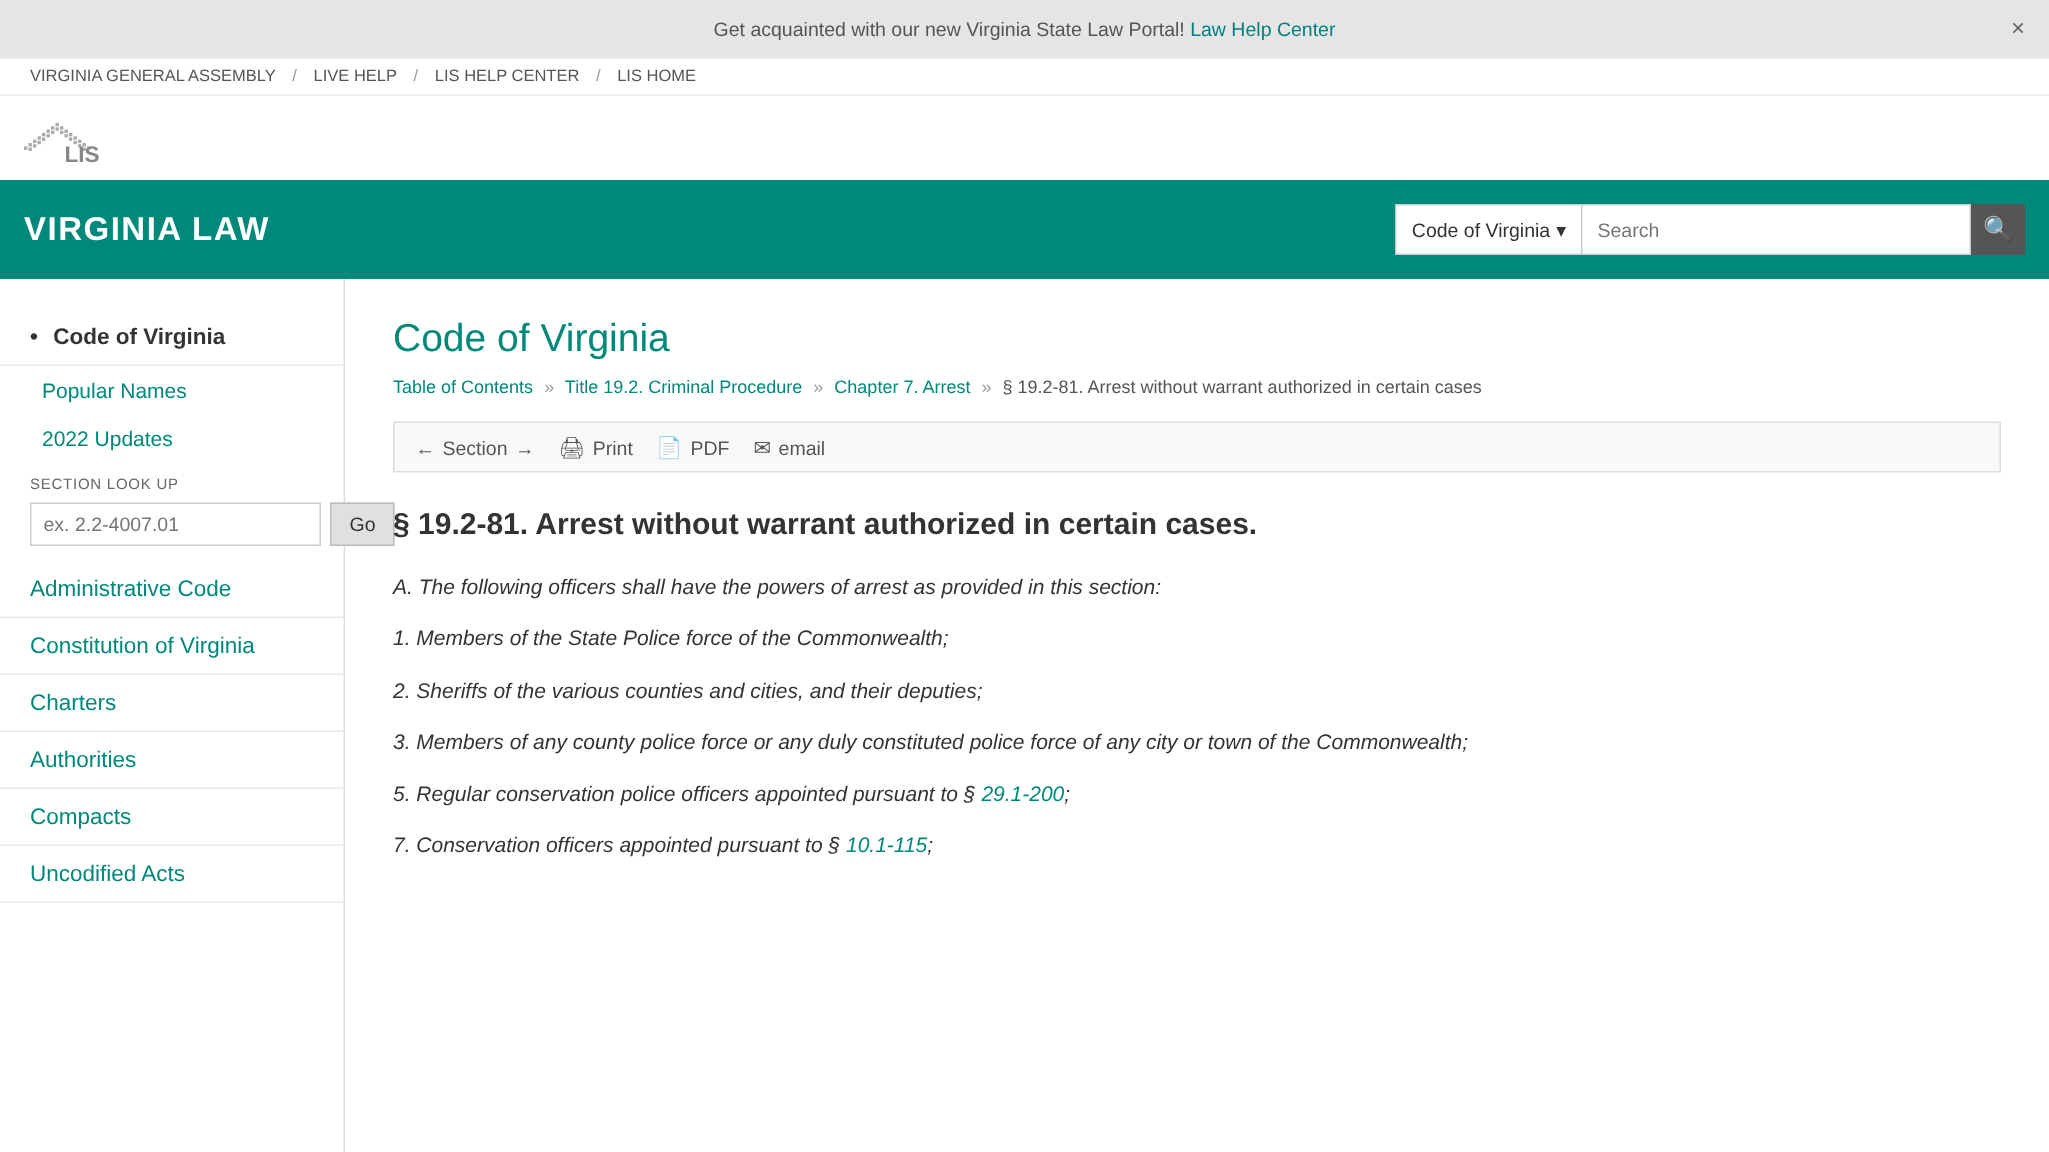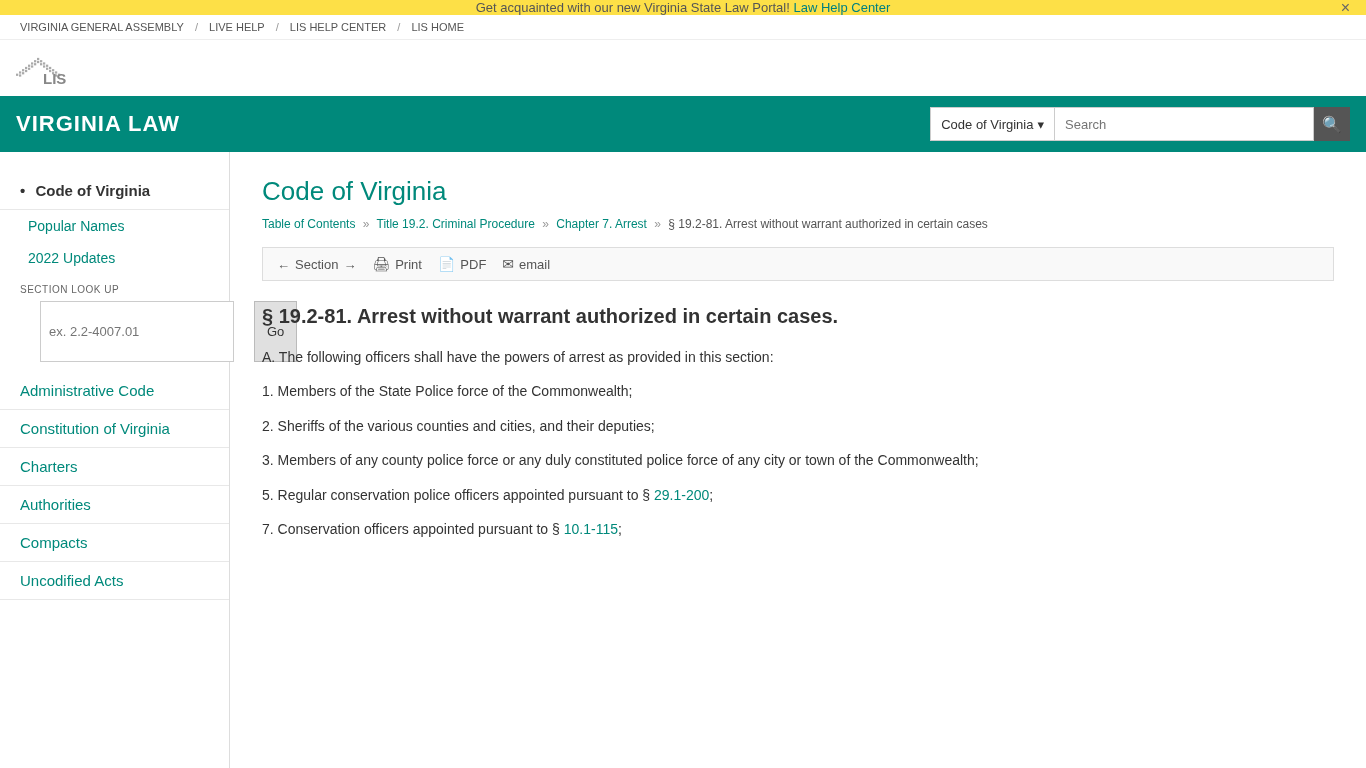--- a/index.html
+++ b/index.html
@@ -1,22 +1,22 @@
 <!DOCTYPE html>
 <html><head>
   <meta charset="utf-8">
   <style>
     * { box-sizing: border-box; margin: 0; padding: 0; }
     body { font-family: Arial, sans-serif; font-size: 14px; color: #333; background: #fff; }
 
     
     .notification-bar {
-      background: #fde047;
+      background: #e5e5e5;
       text-align: center;
-      padding: 0 16px;
+      padding: 12px 16px;
       font-size: 13px;
       color: #555;
       position: relative;
     }
     .notification-bar a { color: #008080; text-decoration: none; }
     .close-btn {
       position: absolute;
       right: 16px;
       top: 50%;
       transform: translateY(-50%);
@@ -38,21 +38,21 @@
     }
     .top-nav a { color: #555; text-decoration: none; margin: 0 4px; }
     .top-nav .sep { color: #999; margin: 0 4px; }
 
     
     .header {
       background: #00897B;
       display: flex;
       align-items: center;
       padding: 0 16px;
-      height: 56px;
+      height: 66px;
     }
     .header-logo {
       display: flex;
       align-items: center;
       margin-right: auto;
     }
     .logo-icon {
       width: 60px;
       height: 40px;
       margin-right: 8px;
@@ -148,34 +148,33 @@
     .section-lookup label {
       font-size: 10px;
       text-transform: uppercase;
       color: #666;
       display: block;
       margin-bottom: 6px;
       letter-spacing: 0.5px;
     }
     .section-lookup-row {
       display: flex;
-      gap: 20px;
-      margin-left: 20px;
+      gap: 6px;
     }
     .section-lookup-input {
       border: 1px solid #ccc;
       padding: 5px 8px;
       font-size: 13px;
       flex: 1;
       color: #999;
     }
     .section-lookup-go {
       background: #e0e0e0;
       border: 1px solid #bbb;
-      padding: 22px 12px;
+      padding: 6px 12px;
       font-size: 13px;
       cursor: pointer;
       color: #333;
     }
 
     
     .content {
       flex: 1;
       padding: 24px 32px;
     }
@@ -222,20 +221,21 @@
       font-size: 20px;
       font-weight: bold;
       color: #333;
       margin-bottom: 18px;
     }
     .section-body p {
       margin-bottom: 12px;
       font-size: 14px;
       line-height: 1.6;
       color: #333;
+      font-style: italic;
     }
     .section-body a { color: #00897B; text-decoration: none; }
 
     
     .lis-logo {
       display: flex;
       align-items: center;
       padding: 8px 16px;
       background: #fff;
     }

